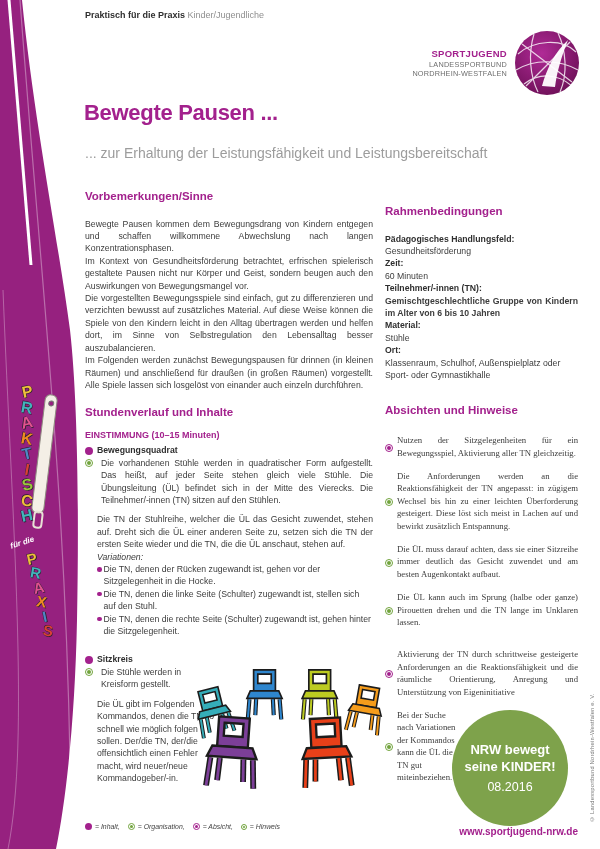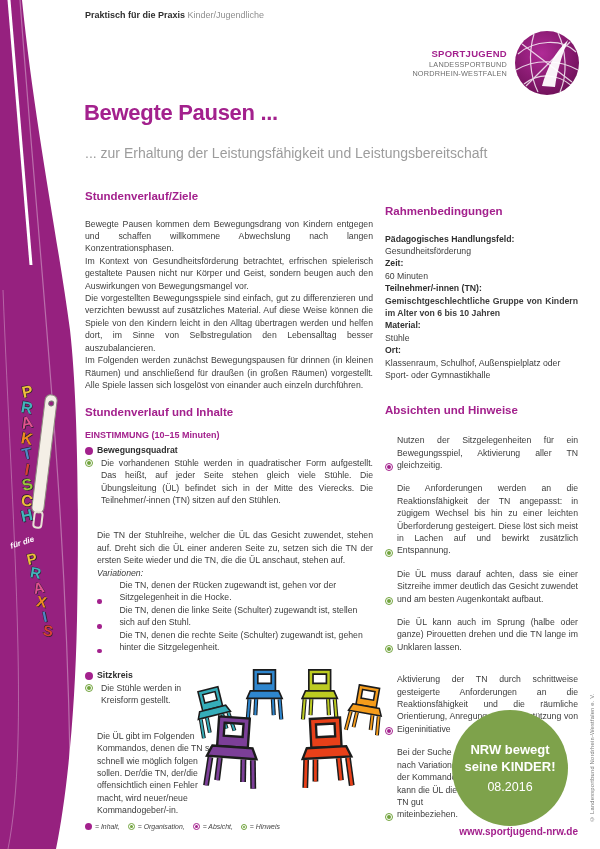--- a/index.html
+++ b/index.html
@@ -39,29 +39,29 @@
   .para{text-align:justify;}
   .phase{color:#A3218D;font-weight:bold;font-size:9px;margin:10px 0 3px 0;}
   .game-row{display:flex;align-items:center;gap:4px;font-weight:bold;color:#2f2f2f;}
   .icon-dot{width:8px;height:8px;border-radius:50%;background:#A3218D;flex:none;}
   .flex-row{display:flex;gap:8px;align-items:flex-start;}
   .target{width:8px;height:8px;border:1.6px solid;border-radius:50%;position:relative;flex:none;margin-top:2px;box-sizing:border-box;}
   .target::after{content:"";position:absolute;inset:1px;background:currentColor;border-radius:50%;}
   .t-green{border-color:#71A33C;color:#71A33C;}
   .t-magenta{border-color:#A3218D;color:#A3218D;}
   .indent{margin-left:12px;}
-  .mt{margin-top:23px;}
+  .mt{margin-top:7px;}
   .variations-label{font-style:italic;margin-top:0;margin-left:12px;}
-  .var-row{display:flex;gap:18px;margin-left:12px;align-items:flex-end;}
+  .var-row{display:flex;gap:2px;margin-left:12px;align-items:flex-start;}
   .vdot{width:4.5px;height:4.5px;border-radius:50%;background:#A3218D;flex:none;margin-top:4px;}
   .narrow{width:118px;}
   
   .field-label{font-weight:bold;color:#2f2f2f;}
   .justify{text-align:justify;font-weight:bold;}
-  .hint-item{display:flex;gap:4px;margin-bottom:11px;align-items:flex-end;}
+  .hint-item{display:flex;gap:4px;margin-bottom:11px;align-items:center;font-family:Liberation Serif, serif;}
   .hint-item .txt{text-align:justify;flex:1;}
   .gap-lg{margin-top:20px;}
   .narrow-r{width:78px;}
   .narrow-r .txt{text-align:left;}
   
   .chairs{position:absolute;left:183px;top:662px;width:207px;height:162px;}
   
   .nrw-badge{position:absolute;left:452px;top:710px;width:116px;height:116px;border-radius:50%;background:#7EA24B;
     display:flex;flex-direction:column;align-items:center;justify-content:center;color:#fff;text-align:center;line-height:1.35;}
   .nrw-badge .b1{font-weight:bold;font-size:13px;}
@@ -137,21 +137,21 @@
       <path d="M56 12 L12 56"></path>
     </g>
     <path d="M28 56 C 33 38 41 22 54 10 C 47 28 43 42 41 57 Z" fill="#ffffff" opacity=".95"></path>
   </svg>
 </div>
 
 <div class="title">Bewegte Pausen ...</div>
 <div class="subtitle">... zur Erhaltung der Leistungsfähigkeit und Leistungsbereitschaft</div>
 
 <div class="col col-left">
-  <h3 class="sec">Stundenverlauf/Ziele</h3>
+  <h3 class="sec">Vorbemerkungen/Sinne</h3>
   <div class="para">Bewegte Pausen kommen dem Bewegungsdrang von Kindern entgegen und schaffen willkommene Abwechslung nach langen Konzentrationsphasen.</div>
   <div class="para">Im Kontext von Gesundheitsförderung betrachtet, erfrischen spielerisch gestaltete Pausen nicht nur Körper und Geist, sondern beugen auch den Auswirkungen von Bewegungsmangel vor.</div>
   <div class="para">Die vorgestellten Bewegungsspiele sind einfach, gut zu differenzieren und verzichten bewusst auf zusätzliches Material. Auf diese Weise können die Spiele von den Kindern leicht in den Alltag übertragen werden und helfen dort, im Sinne von Selbstregulation den Lebensalltag besser auszubalancieren.</div>
   <div class="para">Im Folgenden werden zunächst Bewegungspausen für drinnen (in kleinen Räumen) und anschließend für draußen (in großen Räumen) vorgestellt. Alle Spiele lassen sich losgelöst von einander auch einzeln durchführen.</div>
 
   <h3 class="sec" style="margin-top:15px;margin-bottom:6px;">Stundenverlauf und Inhalte</h3>
   <div class="phase">EINSTIMMUNG (10–15 Minuten)</div>
 
   <div class="game-row">
     <span class="icon-dot"></span>

